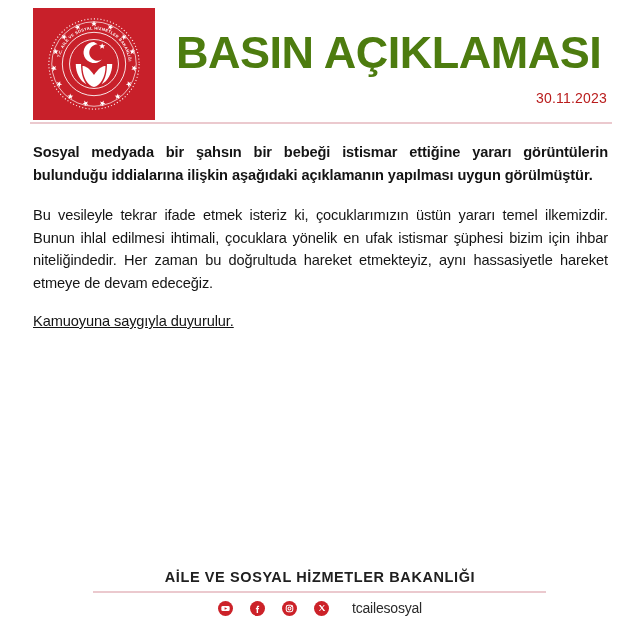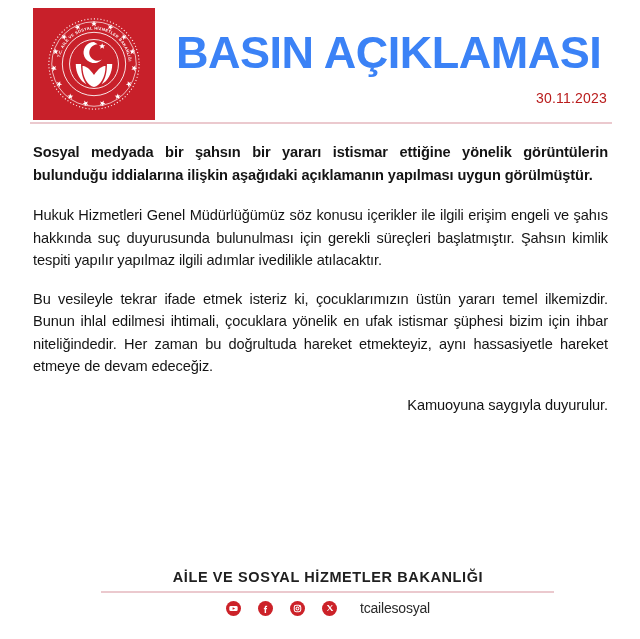--- a/index.html
+++ b/index.html
@@ -49,21 +49,21 @@
     display: block;
   }
 
   .title {
     position: absolute;
     left: 176px;
     top: 30px;
     font-size: 45px;
     line-height: 1;
     font-weight: bold;
-    color: #3b82f6;
+    color: #4d7c0f;
     letter-spacing: -0.5px;
     white-space: nowrap;
   }
 
   .doc-date {
     position: absolute;
     right: 33px;
     top: 90px;
     font-size: 14px;
     color: #b91c1c;
@@ -96,27 +96,28 @@
     letter-spacing: -0.1px;
   }
 
   .para.lead {
     font-weight: bold;
     margin-bottom: 18px;
   }
 
   .para.closing {
     margin-bottom: 4px;
-    text-align: right;
+    text-align: left;
+    text-decoration: underline;
   }
 
   
   .footer {
     position: absolute;
-    left: 8px;
+    left: 0;
     bottom: 0;
     width: 564px;
     height: 70px;
   }
 
   .footer-ministry {
     position: absolute;
     top: 0px;
     left: 0;
     width: 640px;
@@ -251,22 +252,21 @@
         </g>
       </svg>
     </div>
 
     <div class="title">BASIN AÇIKLAMASI</div>
     <div class="doc-date">30.11.2023</div>
     <div class="header-rule"></div>
   </div>
 
   <div class="content">
-    <p class="para lead">Sosyal medyada bir şahsın bir yararı istismar ettiğine yönelik görüntülerin bulunduğu iddialarına ilişkin aşağıdaki açıklamanın yapılması uygun görülmüştür.</p>
-    <p class="para">Hukuk Hizmetleri Genel Müdürlüğümüz söz konusu içerikler ile ilgili erişim engeli ve şahıs hakkında suç duyurusunda bulunulması için gerekli süreçleri başlatmıştır. Şahsın kimlik tespiti yapılır yapılmaz ilgili adımlar ivedilikle atılacaktır.</p>
+    <p class="para lead">Sosyal medyada bir şahsın bir bebeği istismar ettiğine yararı görüntülerin bulunduğu iddialarına ilişkin aşağıdaki açıklamanın yapılması uygun görülmüştür.</p>
     <p class="para">Bu vesileyle tekrar ifade etmek isteriz ki, çocuklarımızın üstün yararı temel ilkemizdir. Bunun ihlal edilmesi ihtimali, çocuklara yönelik en ufak istismar şüphesi bizim için ihbar niteliğindedir. Her zaman bu doğrultuda hareket etmekteyiz, aynı hassasiyetle hareket etmeye de devam edeceğiz.</p>
     <p class="para closing">Kamuoyuna saygıyla duyurulur.</p>
   </div>
 
   <div class="footer">
 
     <div class="footer-ministry">AİLE VE SOSYAL HİZMETLER BAKANLIĞI</div>
     <div class="footer-rule"></div>
 
     <div class="social-row">

